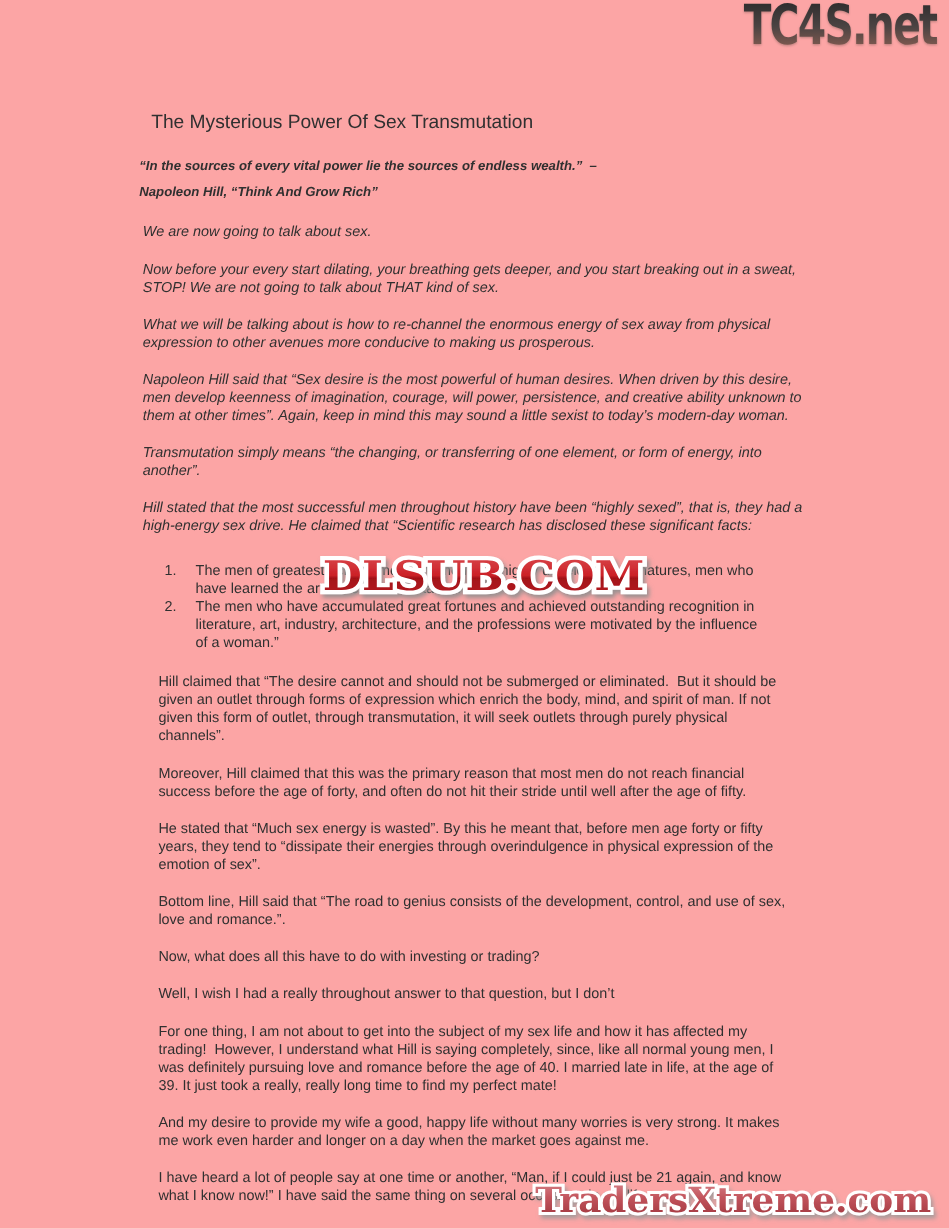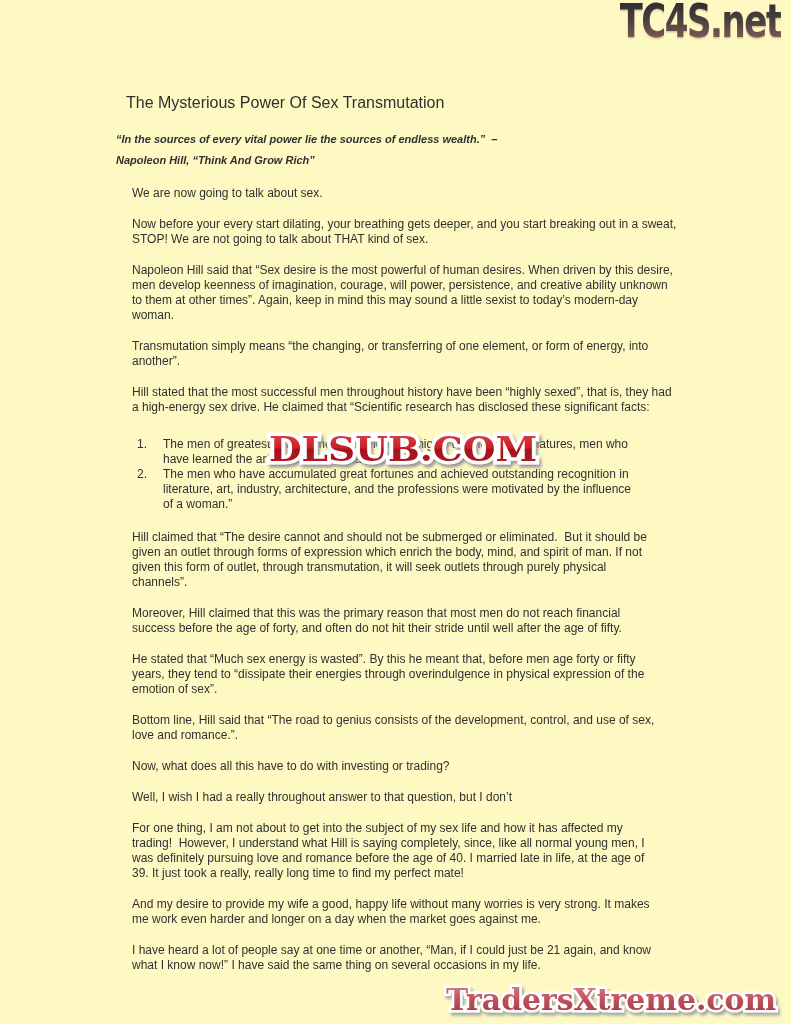--- a/index.html
+++ b/index.html
@@ -1,21 +1,21 @@
 <!DOCTYPE html>
 <html><head>
 <meta charset="utf-8">
 <style>
   * { box-sizing: border-box; }
   html, body { margin: 0; padding: 0; background: #fff; }
   .page {
     position: relative;
     width: 791px;
     height: 1024px;
-    background: #fef9c3;
+    background: #fca5a5;
     overflow: hidden;
     font-family: "Liberation Sans", "DejaVu Sans", sans-serif;
     padding-left: 19px;
   }
 
   
   .logo-top {
     position: absolute;
     top: -6px;
     right: 10px;
@@ -50,21 +50,21 @@
     margin: 0 0 17px 10px;
   }
   .quote {
     font-size: 11px;
     line-height: 21px;
     font-weight: bold;
     font-style: italic;
     margin: 0 0 15px 0;
     white-space: pre-wrap;
   }
-  p.para { margin: 0 0 16px 16px; white-space: pre-wrap; }
+  p.para { margin: 0 0 16px 3px; white-space: pre-wrap; font-style: italic; }
   p.tight { margin: 16px; white-space: pre-wrap; }
 
   .list-wrap { position: relative; margin: 22px 0 18px 0; }
   .li { display: flex; margin-left: 21px; }
   .li-num { width: 26px; flex: none; }
   .li-text { width: 514px; white-space: pre-wrap; }
 
   
   .wm-center {
     position: absolute;
@@ -99,20 +99,21 @@
 
   <div class="content">
 
     <h1 class="title">The Mysterious Power Of Sex Transmutation</h1>
 
     <div class="quote">“In the sources of every vital power lie the sources of endless wealth.”  –
 Napoleon Hill, “Think And Grow Rich”</div>
 
     <p class="para">We are now going to talk about sex.</p>
     <p class="para">Now before your every start dilating, your breathing gets deeper, and you start breaking out in a sweat, STOP! We are not going to talk about THAT kind of sex.</p>
+    <p class="para">What we will be talking about is how to re-channel the enormous energy of sex away from physical expression to other avenues more conducive to making us prosperous.</p>
     <p class="para">Napoleon Hill said that “Sex desire is the most powerful of human desires. When driven by this desire, men develop keenness of imagination, courage, will power, persistence, and creative ability unknown to them at other times”. Again, keep in mind this may sound a little sexist to today’s modern-day woman.</p>
     <p class="para">Transmutation simply means “the changing, or transferring of one element, or form of energy, into another”.</p>
     <p class="para">Hill stated that the most successful men throughout history have been “highly sexed”, that is, they had a high-energy sex drive. He claimed that “Scientific research has disclosed these significant facts:</p>
 
     <div class="list-wrap">
       <div class="li">
         <span class="li-num">1.</span>
         <span class="li-text">The men of greatest achievement are men with highly developed sex natures, men who
 have learned the art of sex transmutation.</span>
       </div>

